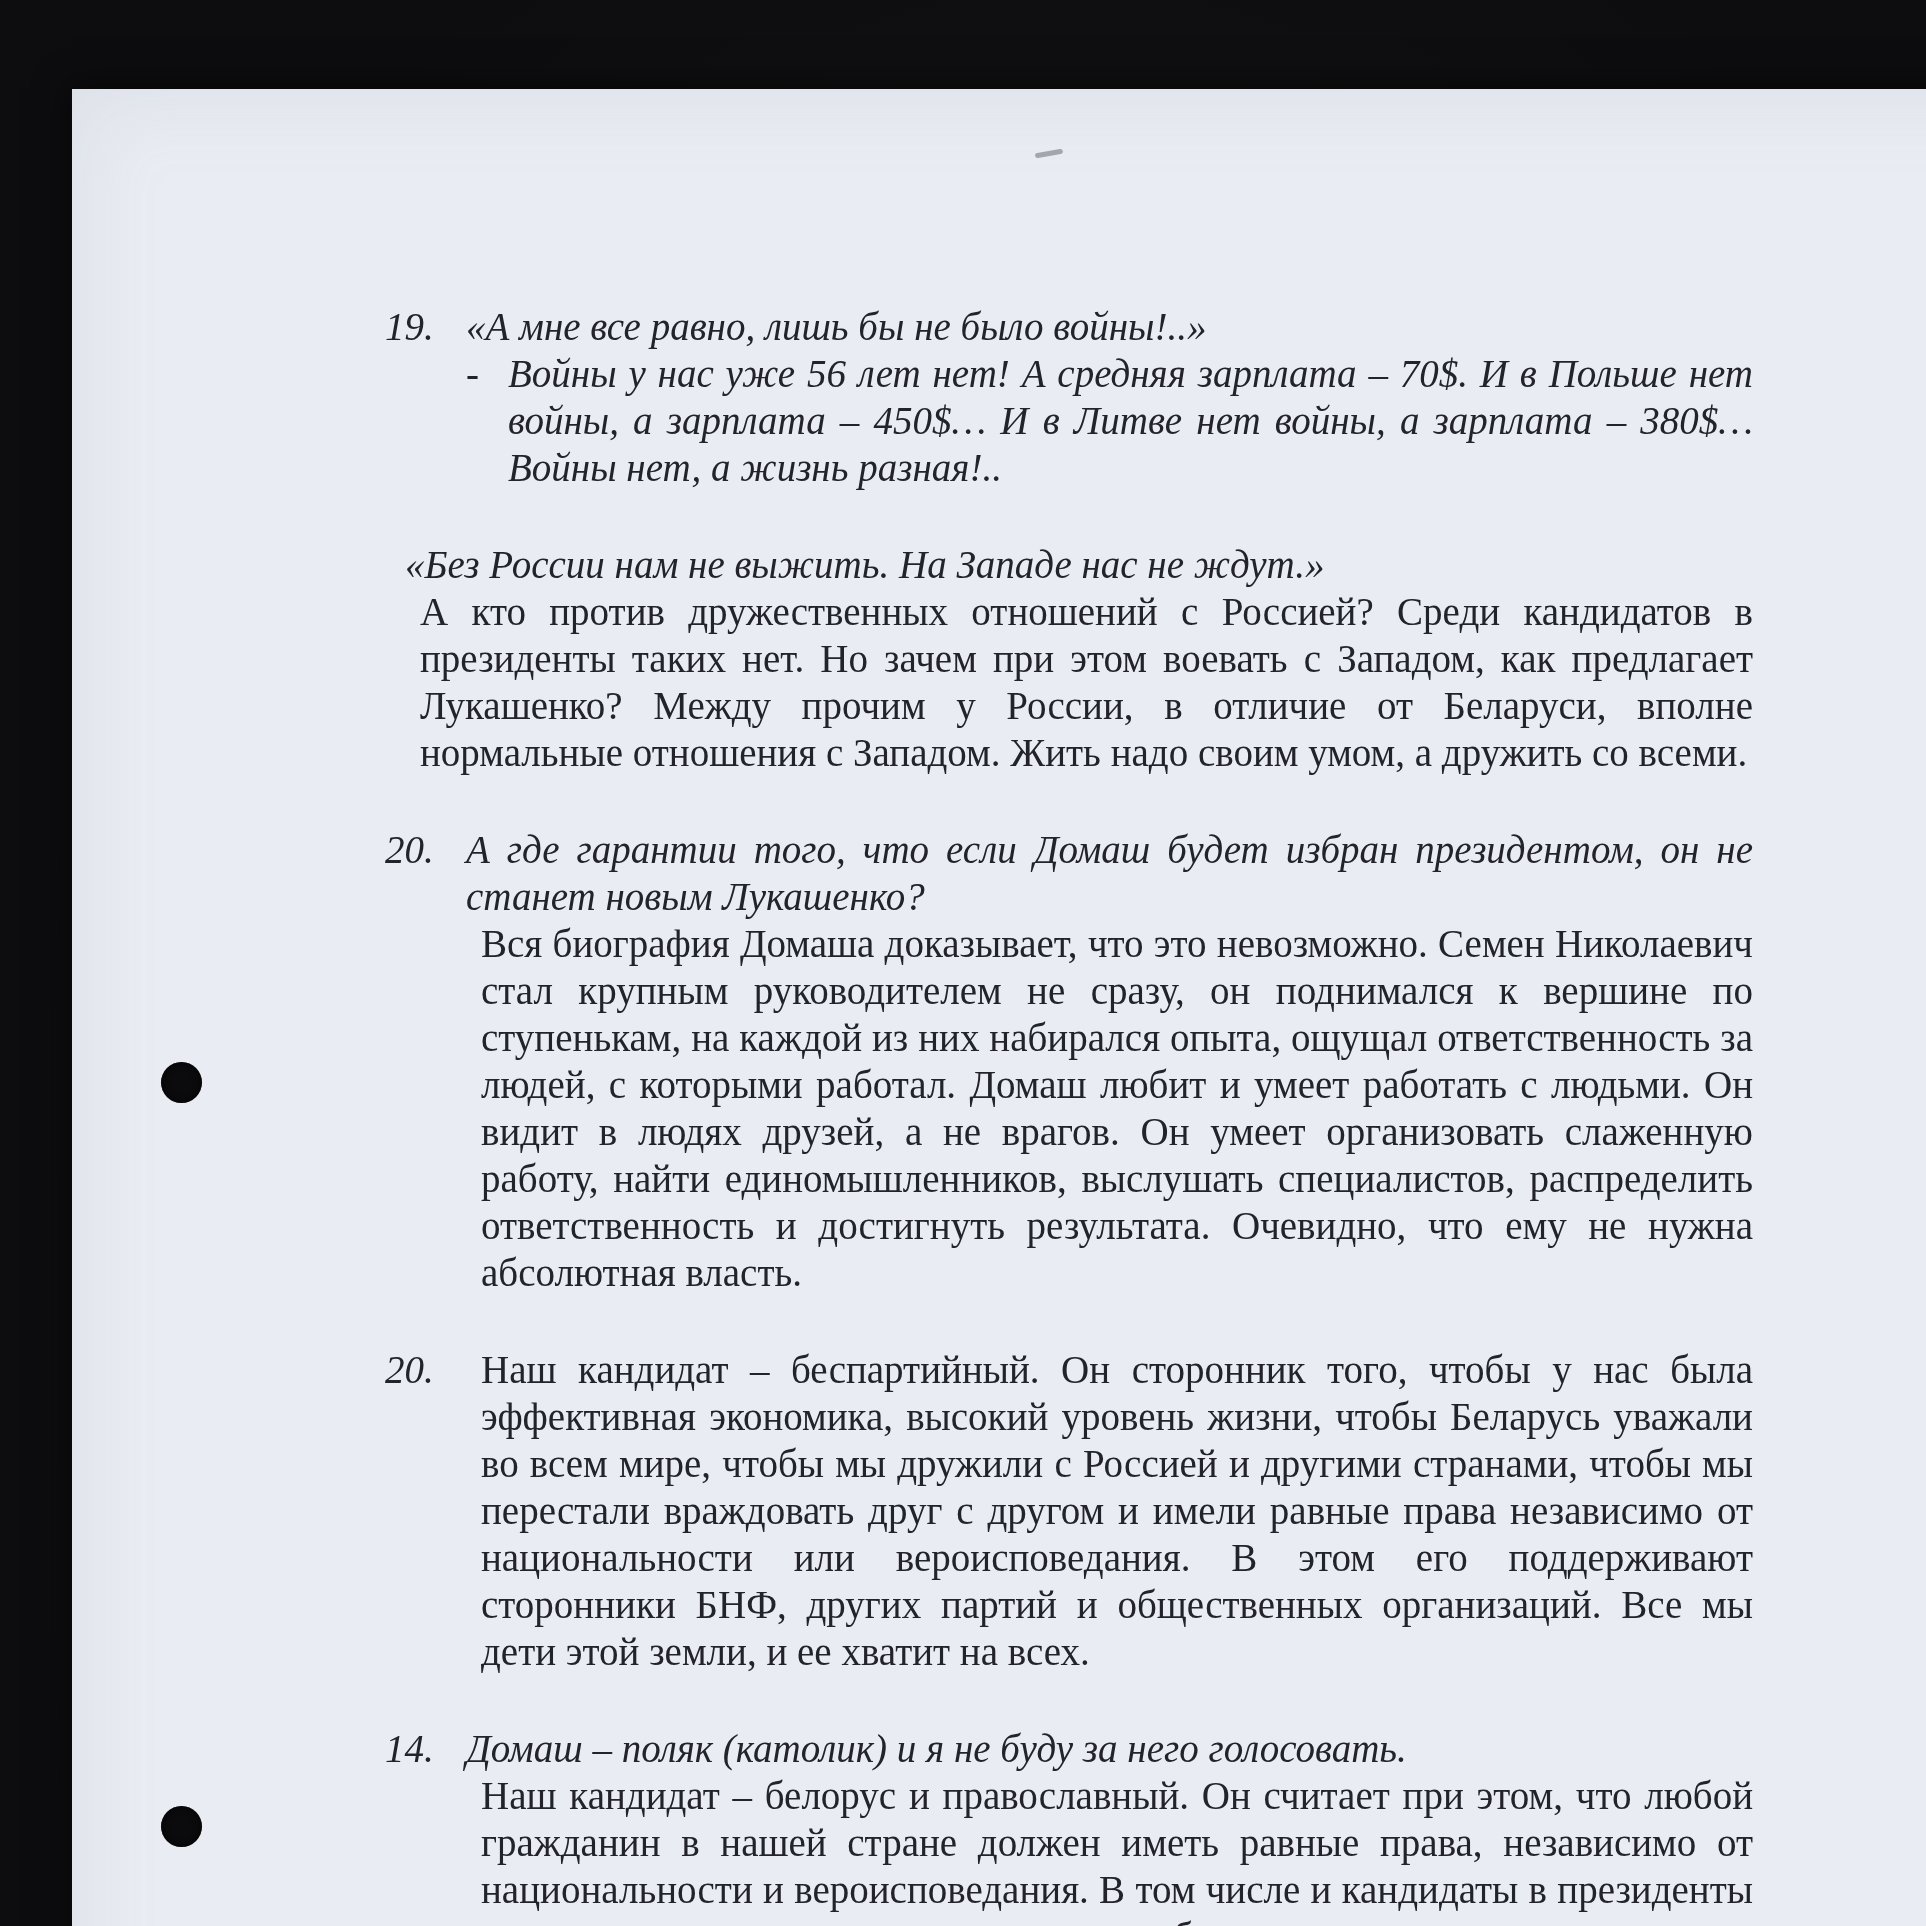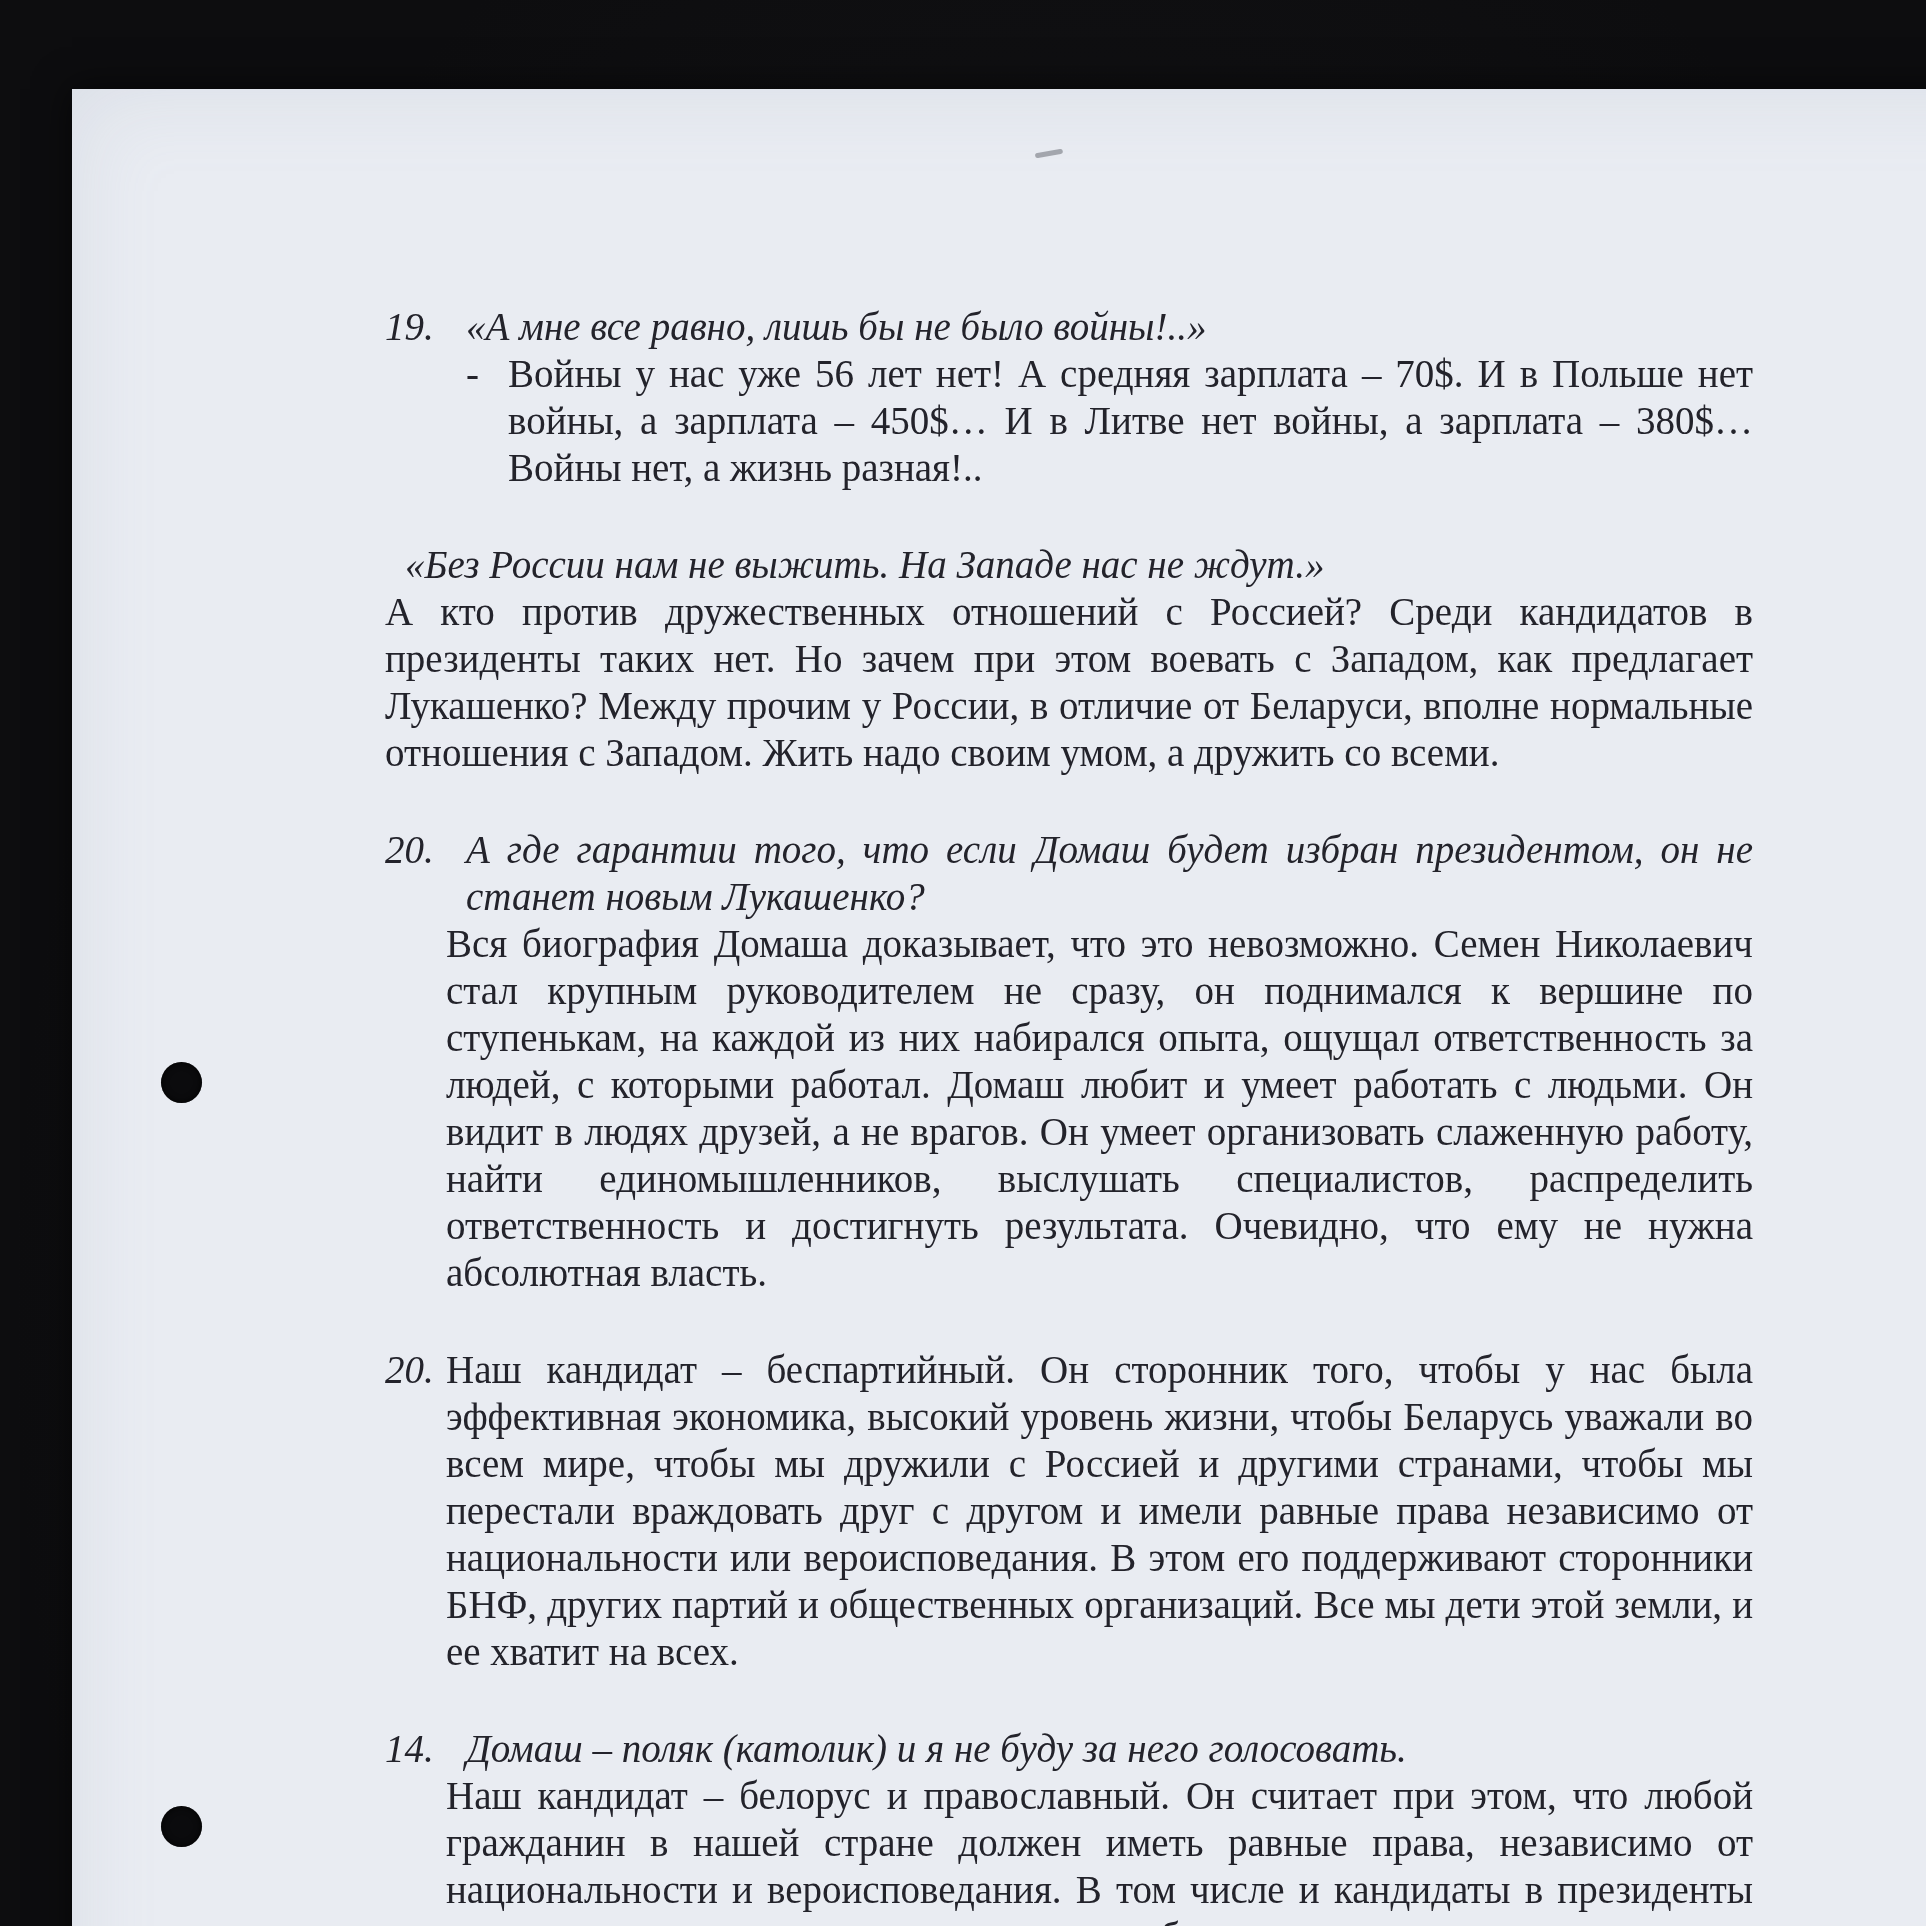--- a/index.html
+++ b/index.html
@@ -51,33 +51,35 @@
     flex: 1;
     min-width: 0;
   }
   .heading {
     font-style: italic;
     text-align: justify;
     margin-left: 20px;
   }
   .para {
     text-align: justify;
+    margin-left: 35px;
   }
   .bullet {
     display: flex;
   }
   .bullet .marker {
     flex: 0 0 62px;
     padding-left: 20px;
     box-sizing: border-box;
   }
   .bullet .btext {
     flex: 1;
     min-width: 0;
     text-align: justify;
+    font-style: italic;
   }
   .hole {
     position: absolute;
     width: 41px;
     height: 41px;
     border-radius: 50%;
     background: #0b0b0d;
     box-shadow: inset 0 0 7px rgba(0,0,0,0.9);
   }
   .hole-top { left: 89px; top: 973px; }

